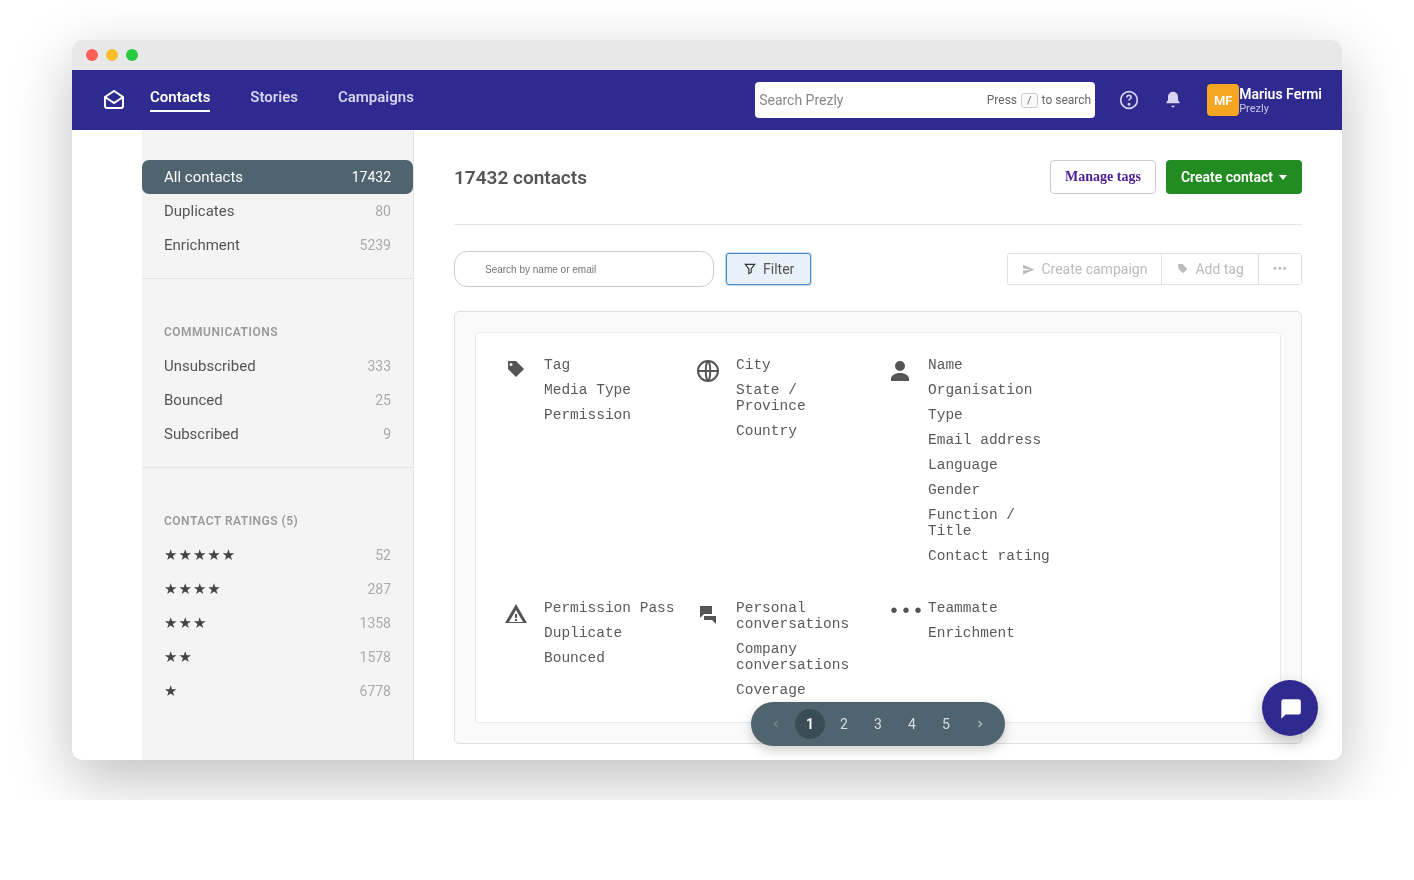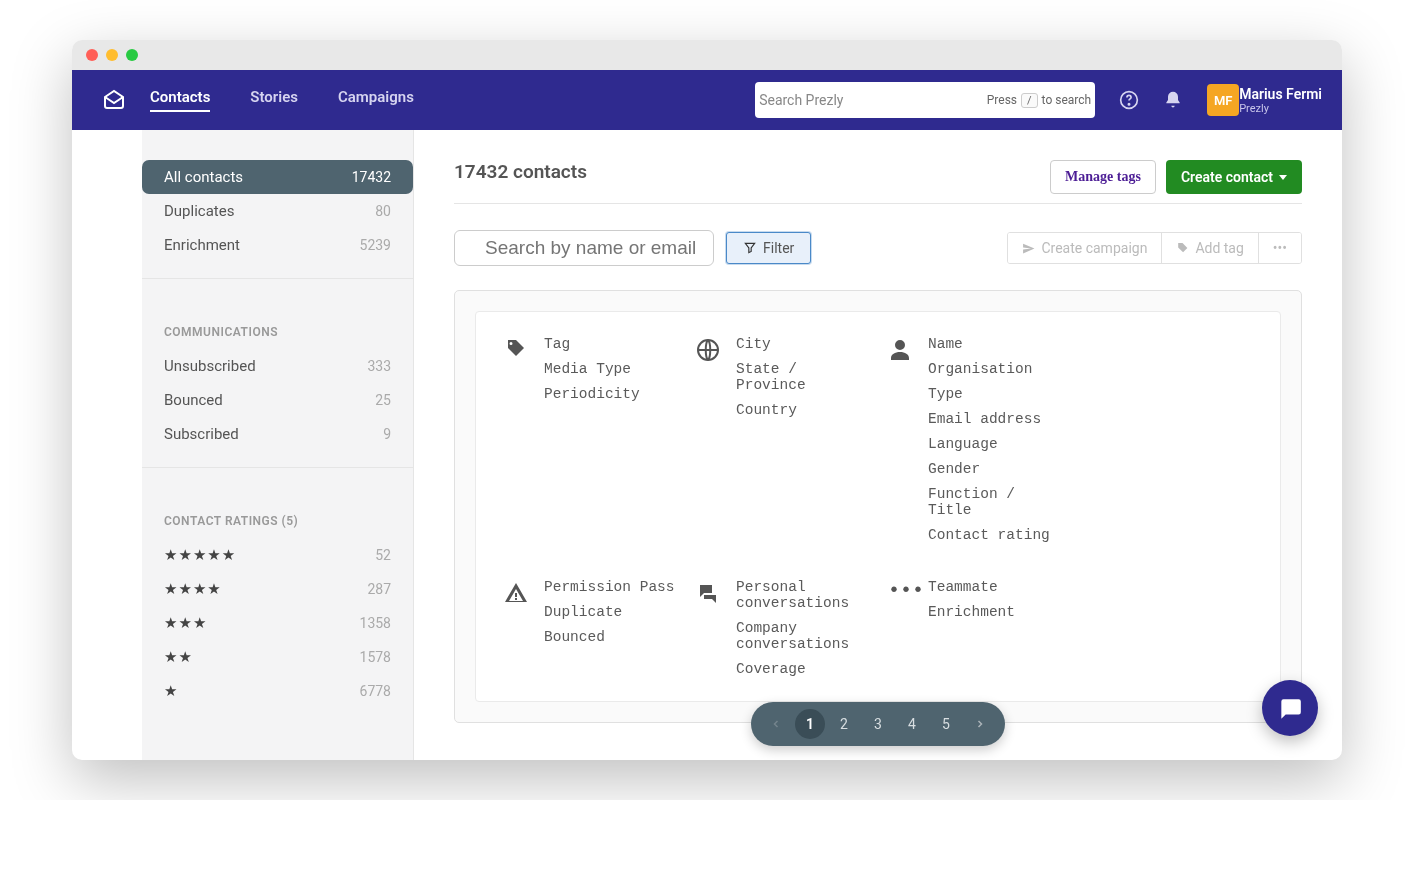--- a/index.html
+++ b/index.html
@@ -105,33 +105,33 @@
   .sb-divider { height:1px; background:#e5e5e5; margin: 16px 0;}
   .stars { color:#444; letter-spacing:1px;}
 
   .main {
     flex:1;
     padding: 30px 40px 0 40px;
     overflow:hidden;
     position:relative;
     min-width:0;
   }
-  .page-header { display:flex; justify-content:space-between; margin-bottom:9px;}
+  .page-header { display:flex; align-items:center; justify-content:space-between; margin-bottom:30px;}
   .page-title { font-size:19px; font-weight:600; color:#555;}
   .hdr-actions { display:flex; gap:10px;}
   .btn { border-radius:4px; padding:8px 14px; font-size:14px; font-weight:600; cursor:pointer; display:inline-flex; align-items:center; gap:6px; border:1px solid transparent;}
   .btn-outline { background:#fff; border-color:#ccc; color:#4c1d95;font-family:Liberation Serif, serif;}
   .btn-green { background:#228b22; color:#fff;}
   .caret { width:0;height:0;border-left:4px solid transparent;border-right:4px solid transparent;border-top:5px solid currentColor; display:inline-block;}
   .divider-h { height:1px; background:#e5e5e5; margin-bottom:26px;}
 
   .toolbar { display:flex; align-items:center; gap:12px; margin-bottom:24px;}
   .search-input {
-    width:260px; height:36px; border:1px solid #ccc; border-radius:6px;
-    padding: 0 10px 0 30px; font-size:19px; color:#666;
+    width:260px; height:36px; border:1px solid #ccc; border-radius:13px;
+    padding: 0 10px 0 30px; font-size:10px; color:#666;
     background:#fff;
     position:relative;
   }
   .search-wrap{ position:relative;}
   .search-wrap .sicon{ position:absolute; left:9px; top:50%; transform:translateY(-50%); color:#888;}
   .filter-btn {
     border:1px solid #4a89c8; background:#e8f0fa; color:#555;
     padding:7px 16px; border-radius:3px; font-size:14px; display:inline-flex; align-items:center; gap:6px; cursor:pointer;
     box-shadow: 0 0 0 1px rgba(74,137,200,0.3);
   }
@@ -337,21 +337,21 @@
 
           <div class="fcol" style="grid-column:1;">
             <div class="ficon">
               <svg width="24" height="24" viewBox="0 0 24 24" fill="currentColor">
                   <path d="M20 10l-8-8H4v8l8 8 8-8zM7 7a1.5 1.5 0 110-3 1.5 1.5 0 010 3z"></path>
                 </svg>
             </div>
             <div class="fitems">
               <div class="fitem">Tag</div>
               <div class="fitem">Media Type</div>
-              <div class="fitem">Periodicity</div>
+              <div class="fitem">Permission</div>
             </div>
           </div>
 
           <div class="fcol" style="grid-column:2;">
             <div class="ficon">
               <svg width="24" height="24" viewBox="0 0 24 24" fill="none" stroke="currentColor" stroke-width="2">
                   <circle cx="12" cy="12" r="10"></circle>
                   <path d="M2 12h20M12 2c3 3 3 17 0 20M12 2c-3 3-3 17 0 20"></path>
                 </svg>
             </div>

